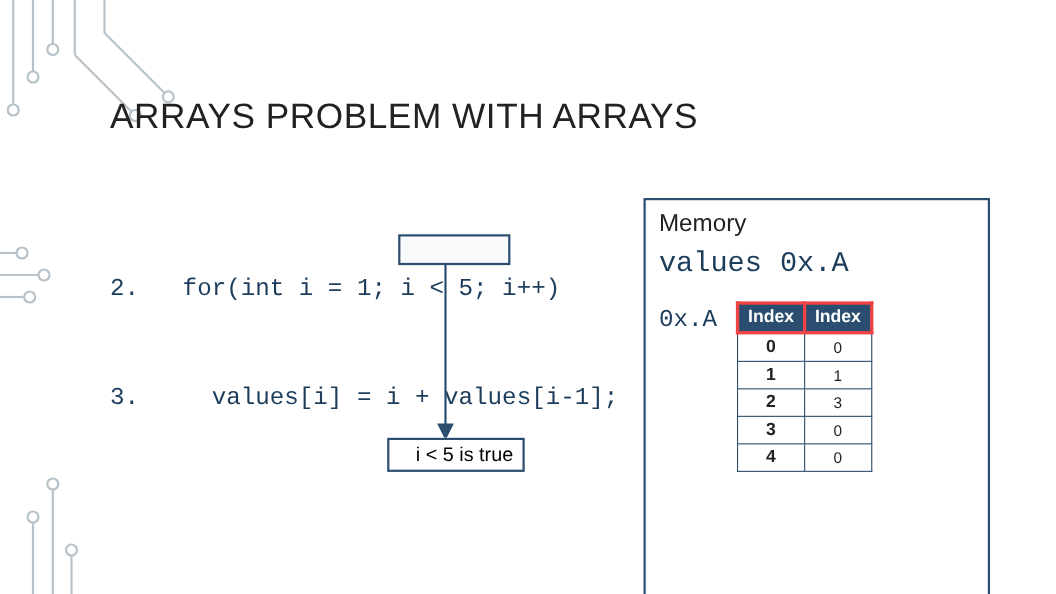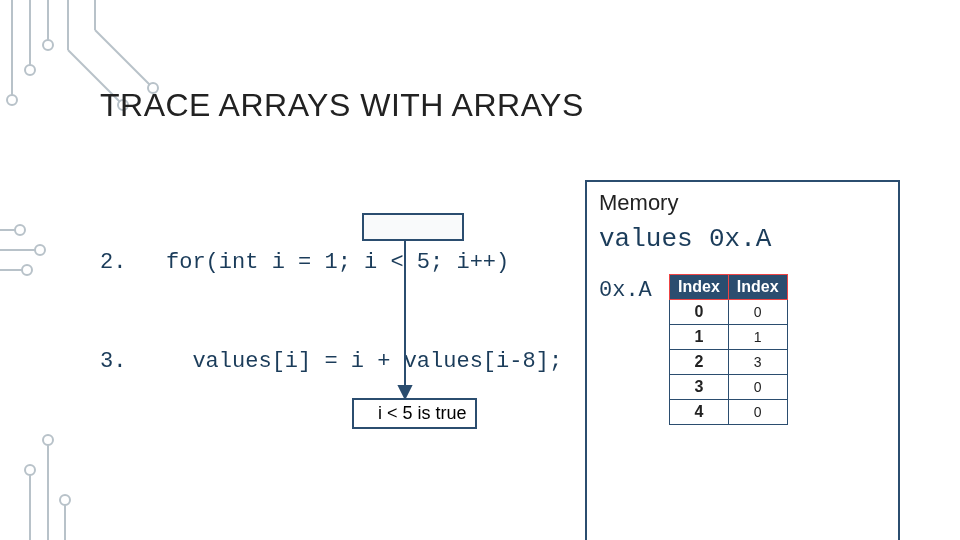--- a/index.html
+++ b/index.html
@@ -89,21 +89,21 @@
   }
   .arr-label { width: 70px; padding-top: 4px; }
   .arr-table {
     border-collapse: collapse;
     font-family: Arial, sans-serif;
     font-size: 16px;
   }
   .arr-table th {
     background: #2b4d6f;
     color: #fff;
-    border: 1px solid #ef4444;
+    border: 3px solid #ef4444;
     padding: 3px 8px;
     font-weight: 700;
   }
   .arr-table td {
     border: 1px solid #2b4d6f;
     text-align: center;
     padding: 3px 14px;
     font-weight: 700;
     color: #222;
   }
@@ -132,25 +132,25 @@
   <line x1="0" y1="270" x2="22" y2="270"></line>
   <circle cx="27" cy="270" r="5"></circle>
   <line x1="30" y1="540" x2="30" y2="475"></line>
   <circle cx="30" cy="470" r="5"></circle>
   <line x1="48" y1="540" x2="48" y2="445"></line>
   <circle cx="48" cy="440" r="5"></circle>
   <line x1="65" y1="540" x2="65" y2="505"></line>
   <circle cx="65" cy="500" r="5"></circle>
 </svg>
 
-<div class="title">TRACE ARRAYS WITH ARRAYS</div>
+<div class="title">ARRAYS PROBLEM WITH ARRAYS</div>
 
 <div class="code-block">
   <span class="code-line"><span class="ln">2.</span> <span>  for(int i = 1; i &lt; 5; i++)</span></span>
-  <span class="code-line"><span class="ln">3.</span> <span>    values[i] = i + values[i-8];</span></span>
+  <span class="code-line"><span class="ln">3.</span> <span>    values[i] = i + values[i-1];</span></span>
   
 </div>
 
 <div class="highlight-box" style="left:362px; top:213px; width:102px; height:28px;"></div>
 
 <svg class="arrow-line" style="left:395px; top:240px;" width="20" height="158">
   <line x1="10" y1="0" x2="10" y2="148"></line>
   <polygon points="10,158 4,146 16,146"></polygon>
 </svg>
 

